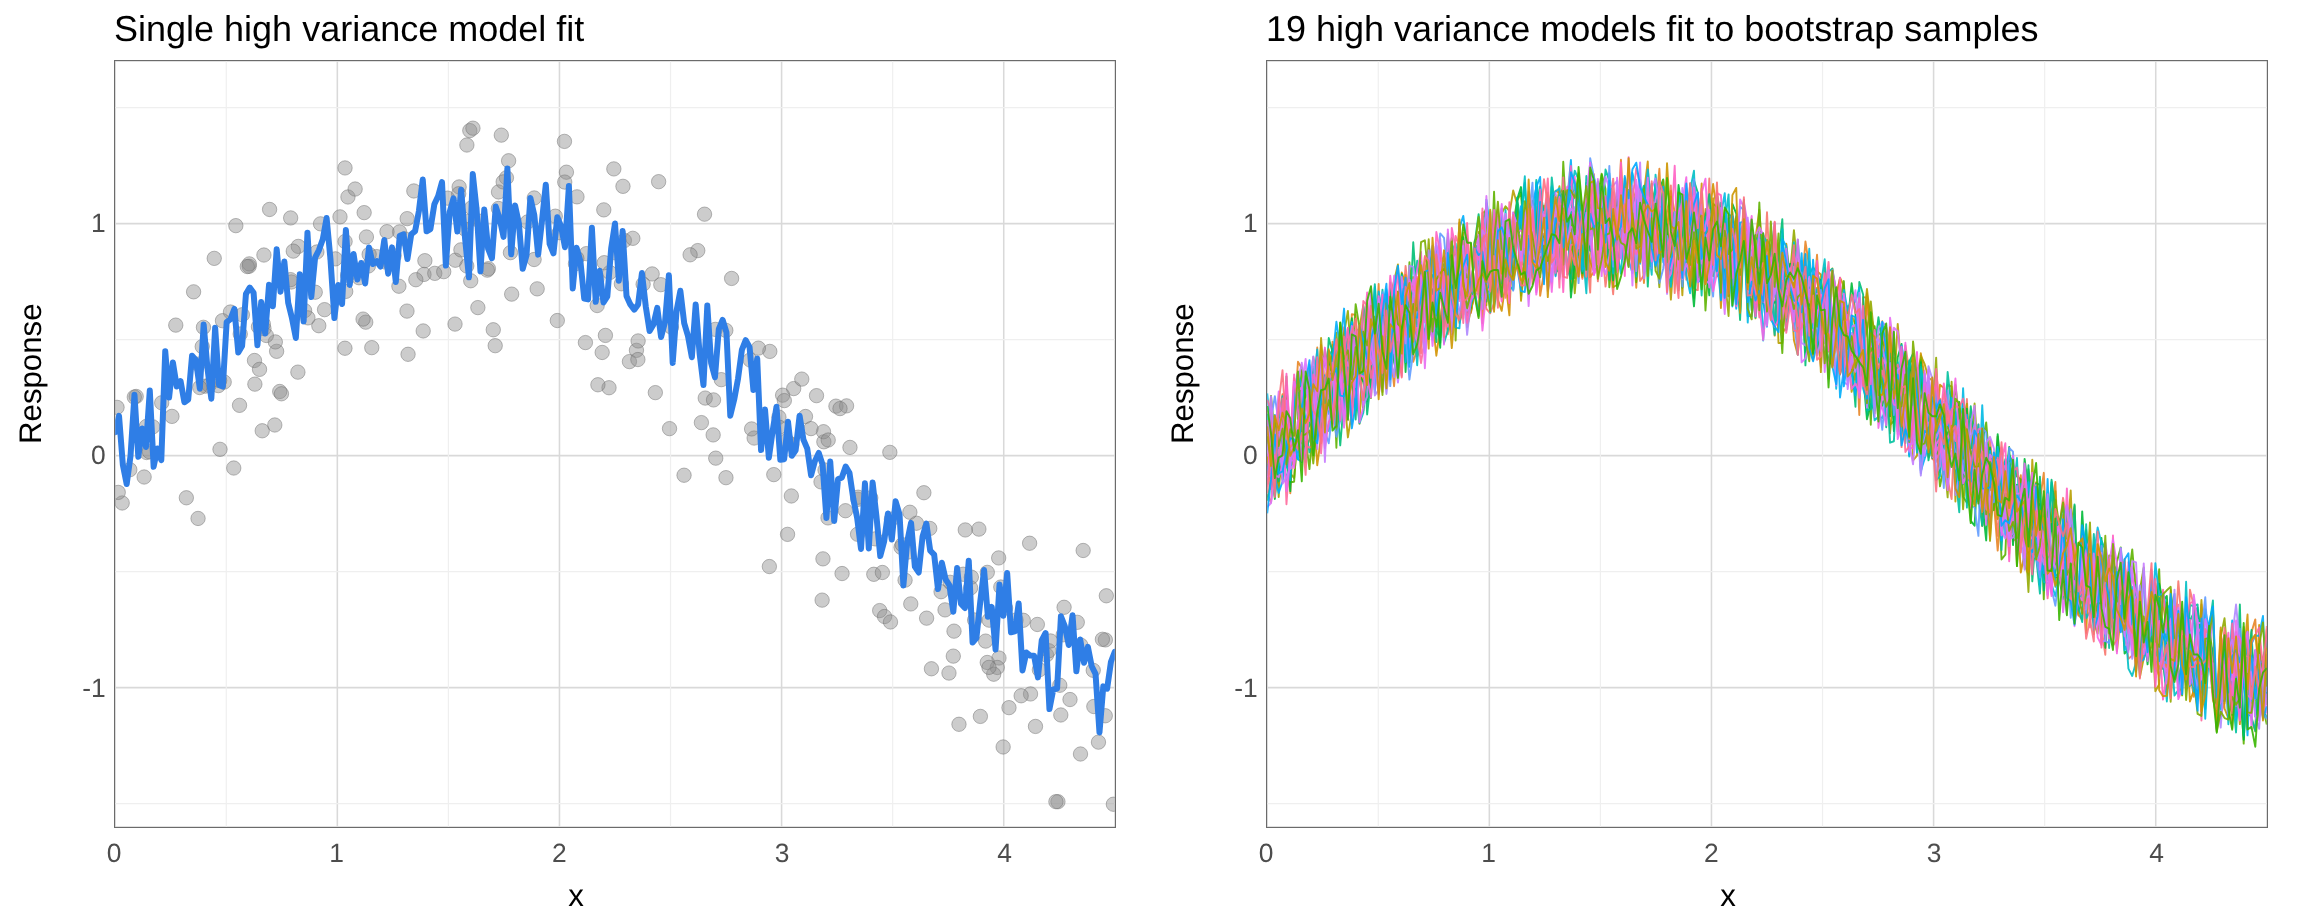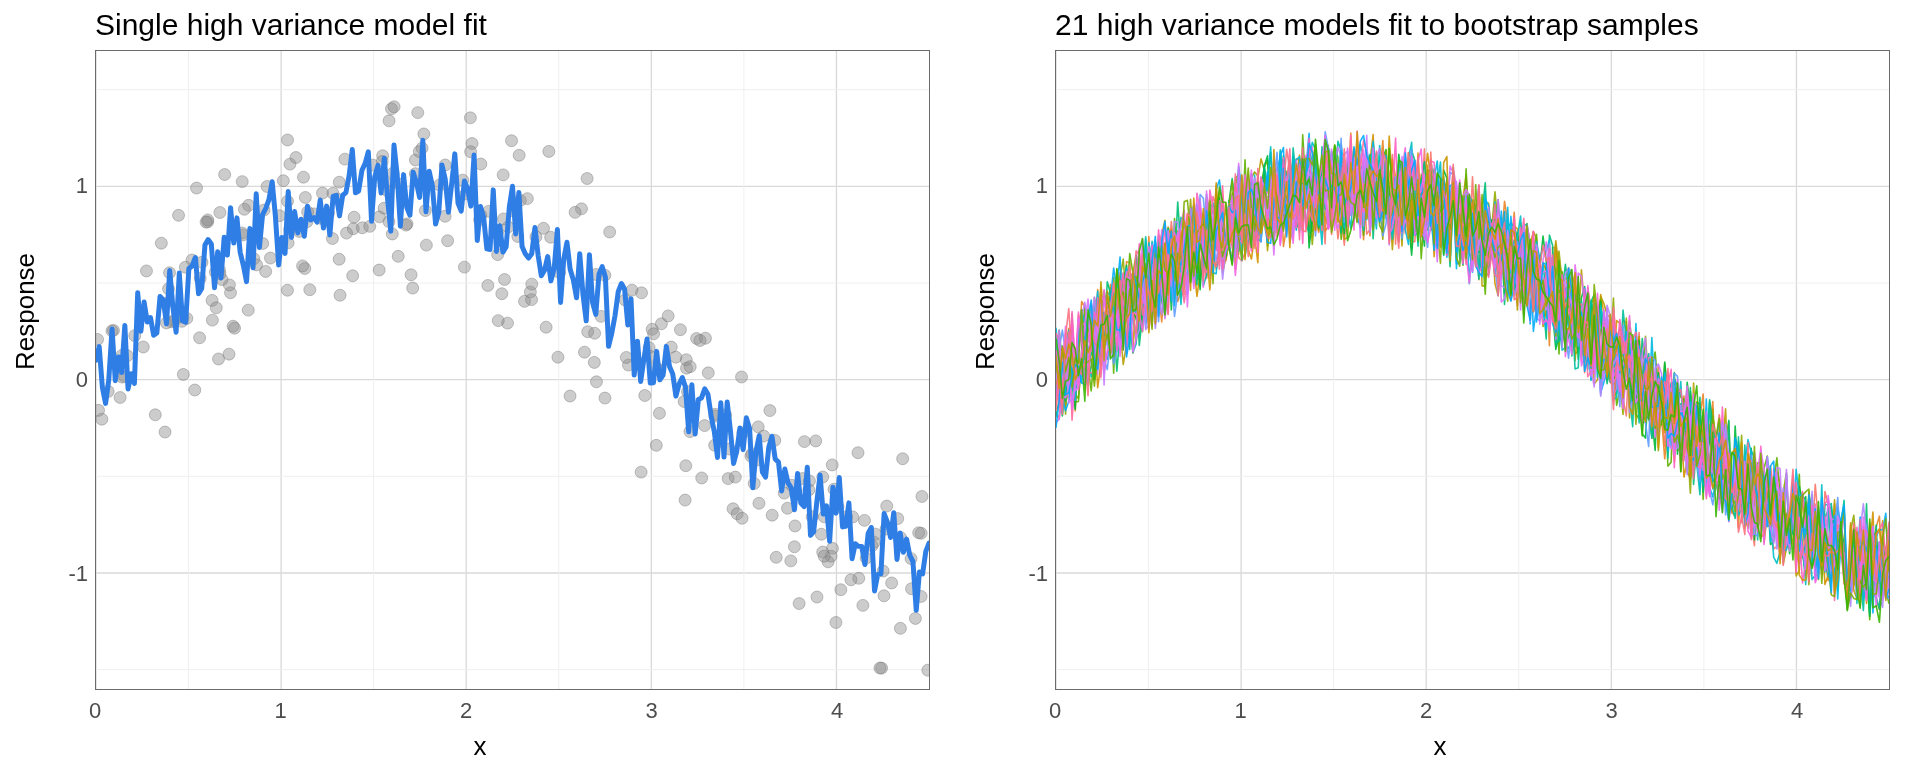--- a/index.html
+++ b/index.html
@@ -398,21 +398,21 @@
     <div class="ytick" style="top: 366.697px;">0</div>
     <div class="ytick" style="top: 172.758px;">1</div>
     <div class="xtick" style="left: 95px;">0</div>
     <div class="xtick" style="left: 280.556px;">1</div>
     <div class="xtick" style="left: 466.111px;">2</div>
     <div class="xtick" style="left: 651.667px;">3</div>
     <div class="xtick" style="left: 837.222px;">4</div>
   </div>
 
 <div class="panel">
-  <div class="title">21 high variance models fit to bootstrap samples</div>
+  <div class="title">19 high variance models fit to bootstrap samples</div>
   <div class="ylab">Response</div>
   <div class="xlab">x</div>
   <div class="plot-area">
     <svg id="svg-right" viewBox="0 0 835 640" preserveAspectRatio="none">
         <line x1="0" y1="0" x2="0" y2="640" stroke="#d9d9d9" stroke-width="1.3"></line>
         <line x1="185.55555555555554" y1="0" x2="185.55555555555554" y2="640" stroke="#d9d9d9" stroke-width="1.3"></line>
         <line x1="371.1111111111111" y1="0" x2="371.1111111111111" y2="640" stroke="#d9d9d9" stroke-width="1.3"></line>
         <line x1="556.6666666666666" y1="0" x2="556.6666666666666" y2="640" stroke="#d9d9d9" stroke-width="1.3"></line>
         <line x1="742.2222222222222" y1="0" x2="742.2222222222222" y2="640" stroke="#d9d9d9" stroke-width="1.3"></line>
         <line x1="0" y1="523.6363636363636" x2="835" y2="523.6363636363636" stroke="#d9d9d9" stroke-width="1.3"></line>

